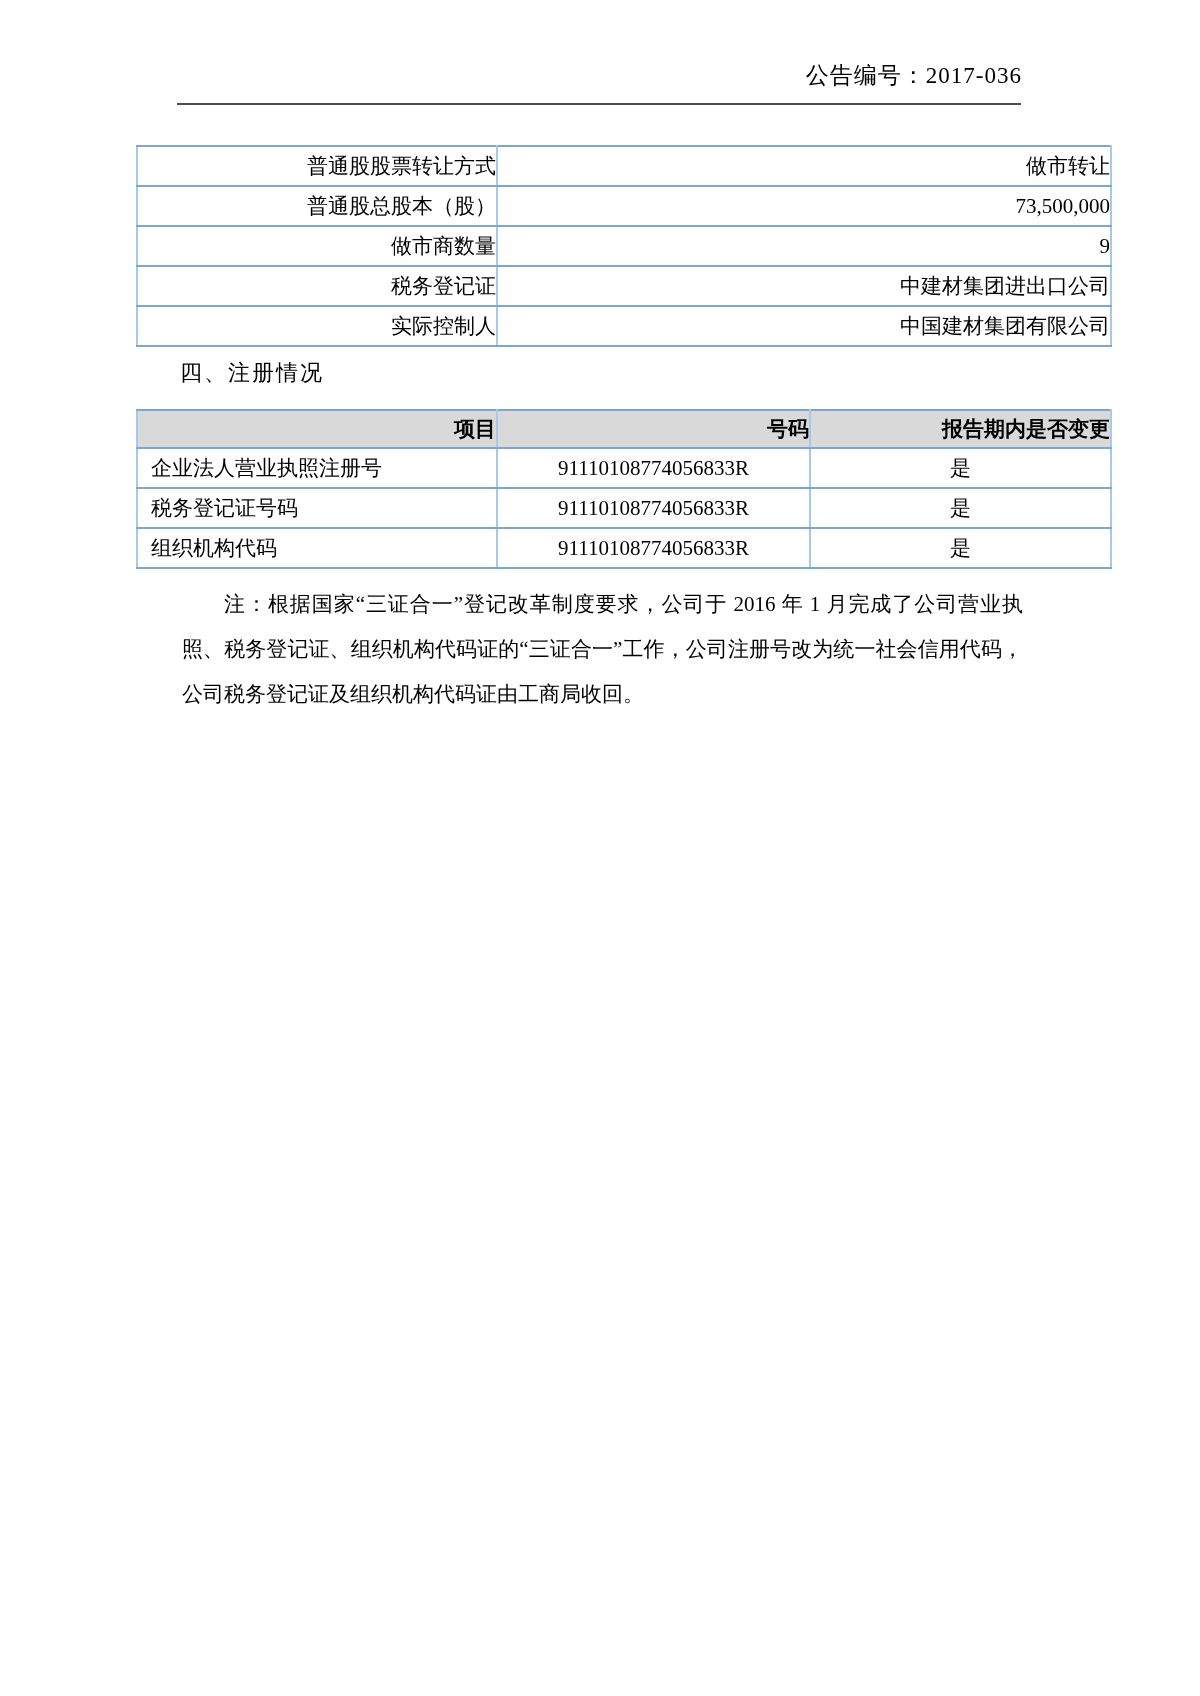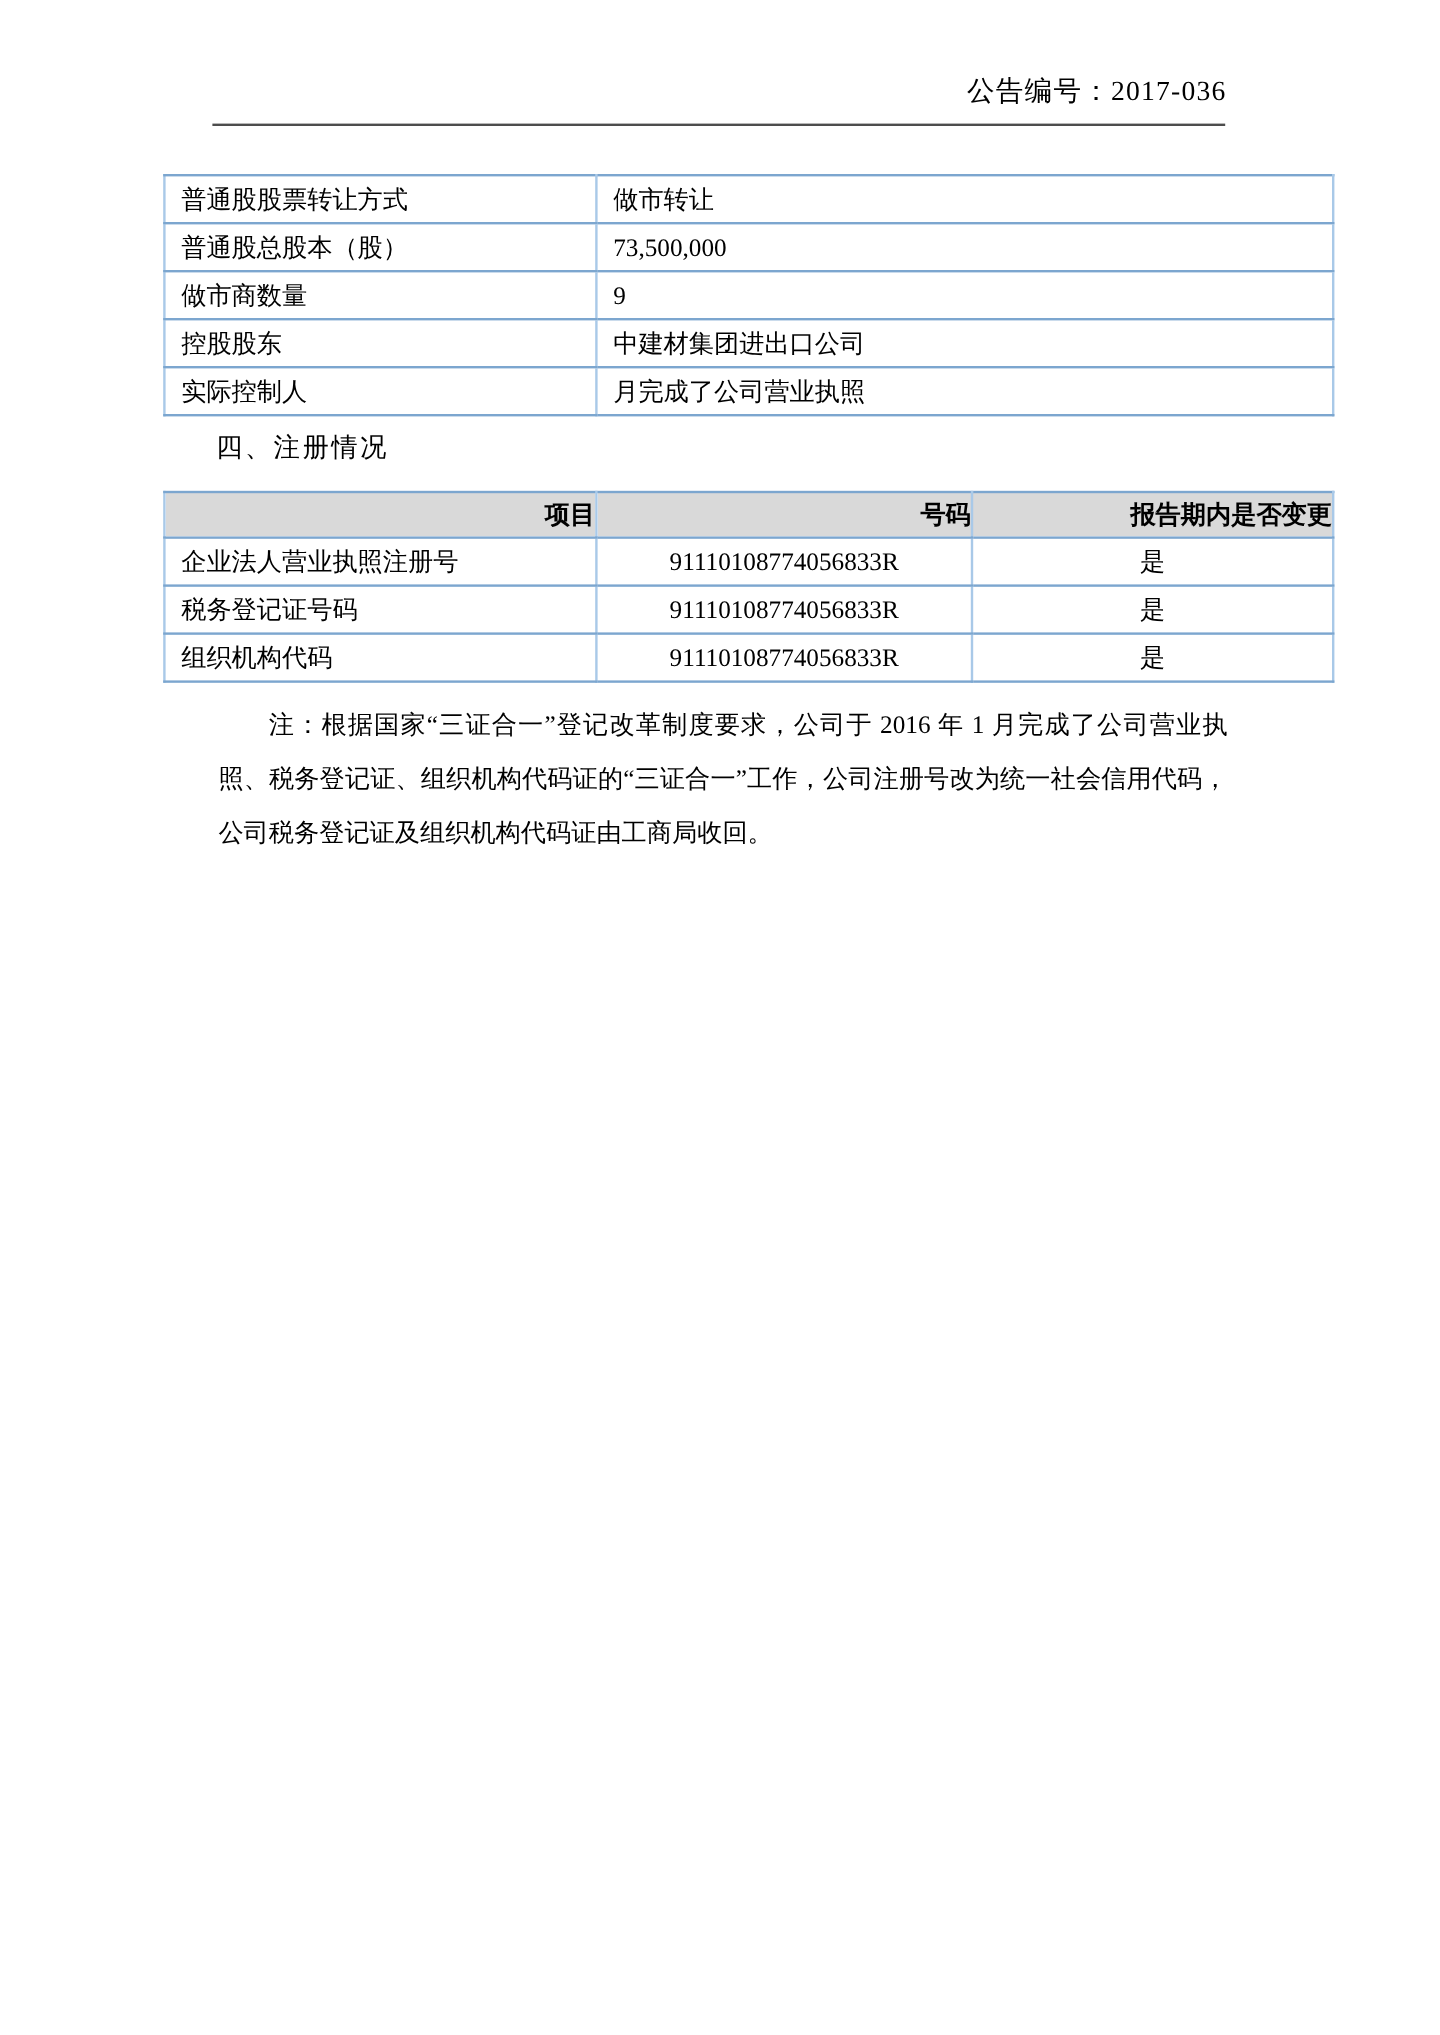--- a/index.html
+++ b/index.html
@@ -50,21 +50,21 @@
     border-bottom: 2px solid var(--border-h);
     border-left: 2px solid var(--border-v);
     border-right: 2px solid var(--border-v);
     height: 40px;
     vertical-align: middle;
     font-weight: normal;
     overflow: hidden;
     white-space: nowrap;
   }
   .t1 { top: 145px; }
-  .t1 td { text-align: left; padding-left: 13px; font-family: Liberation Serif, serif; }
+  .t1 td { text-align: right; padding-left: 13px; font-family: Liberation Serif, serif; }
   .t2 { top: 409px; }
   .t2 th {
     background: var(--header-fill);
     font-weight: bold;
     text-align: right;
     height: 38px;
   }
   .t2 td.c1 { text-align: left; padding-left: 13px; }
   .t2 td.c2, .t2 td.c3 { text-align: center; margin-top: 24px; }
   .section-title {
@@ -109,26 +109,26 @@
       </tr>
       <tr>
         <td>普通股总股本（股）</td>
         <td>73,500,000</td>
       </tr>
       <tr>
         <td>做市商数量</td>
         <td>9</td>
       </tr>
       <tr>
-        <td>控股股东</td>
+        <td>税务登记证</td>
         <td>中建材集团进出口公司</td>
       </tr>
       <tr>
         <td>实际控制人</td>
-        <td>月完成了公司营业执照</td>
+        <td>中国建材集团有限公司</td>
       </tr>
     </tbody>
   </table>
 
   <h2 class="section-title">四、注册情况</h2>
 
   <table class="t2">
     <colgroup>
       <col style="width:360px">
       <col style="width:313px">

